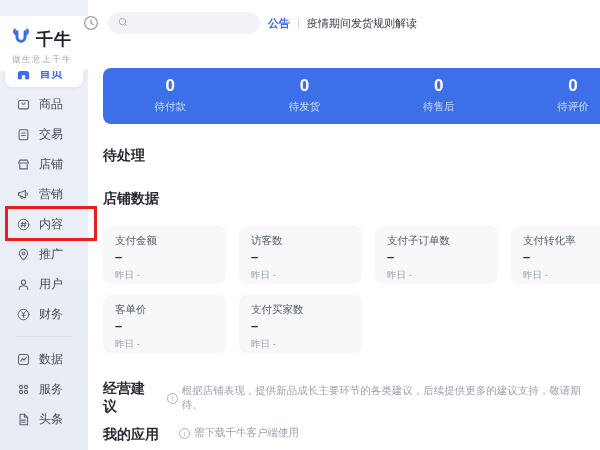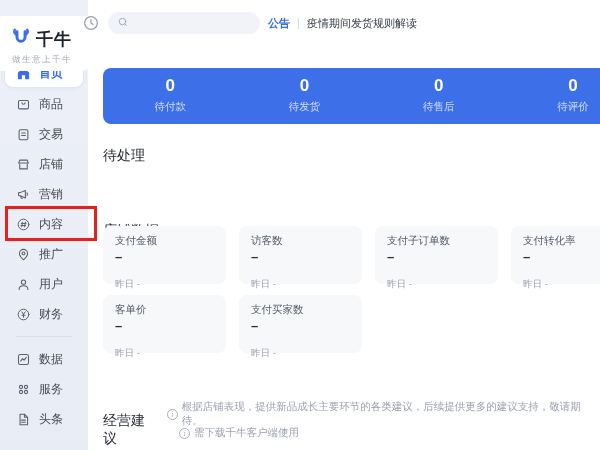--- a/index.html
+++ b/index.html
@@ -40,39 +40,39 @@
   .announce-label { font-size:11px; font-weight:bold; color:#3a6ee8; cursor:pointer; }
   .announce-sep { width:1px; height:11px; background:#d6dae2; margin:0 8px; }
   .announce-text { font-size:11px; color:#333a45; cursor:pointer; }
   
   .banner { position:absolute; left:103px; top:68px; width:537px; height:56px;
     background:#3d6fe8; border-radius:8px; display:flex; }
   .stat { flex:1; text-align:center; padding-top:9px; cursor:pointer; }
   .stat-value { font-size:17px; font-weight:bold; color:#ffffff; line-height:1.1; }
   .stat-label { font-size:10.5px; color:rgba(255,255,255,.75); margin-top:4px; }
   
-  .sec-title { font-size:14px; font-weight:normal; color:#272b33;margin-top:32px; }
+  .sec-title { font-size:14px; font-weight:bold; color:#272b33; }
   .pending-head { position:absolute; left:103px; top:146px; }
   .shopdata-head { position:absolute; left:103px; top:190px; display:flex; align-items:flex-start; gap:10px; }
   .update-time { font-size:10.5px; color:#9ba1ad; padding-bottom:1px; }
   .advice-head { position:absolute; left:103px; top:380px; display:flex; align-items:center; gap:8px; }
   .apps-head { position:absolute; left:103px; top:426px; display:flex; align-items:flex-start; gap:20px; }
   .sec-sub { font-size:10.5px; color:#9ba1ad; display:flex; align-items:center; gap:4px; }
   .info-icon { display:inline-flex; align-items:center; justify-content:center;
     width:11px; height:11px; border:1px solid #aab0bb; border-radius:50%;
     font-size:8px; color:#aab0bb; flex:0 0 auto; font-style:italic; font-family:"Liberation Serif",serif; }
   .info-icon::before { content:"i"; }
   
   .cards-row { position:absolute; left:103px; display:flex; gap:13px; }
   .row1 { top:226px; } .row2 { top:295px; }
   .card { width:123px; height:58px; background:#f7f8fa; border-radius:8px;
     padding:8px 12px; cursor:pointer; }
   .card-title { font-size:10.5px; color:#565d68; }
   .card-value { font-size:13px; font-weight:bold; color:#2a2e36; margin-top:2px; line-height:1.1; }
-  .card-sub { font-size:9.5px; color:#9ba1ad; margin-top:14px; }
+  .card-sub { font-size:9.5px; color:#9ba1ad; margin-top:5px; }
 </style>
 </head>
 <body>
 
 <div class="sidebar">
   <nav class="nav">
     <div class="nav-item active">
       <span class="icon">
         <svg width="15" height="15" viewBox="0 0 24 24">
             <path d="M12 3.2 21 10.4 V20 a1 1 0 0 1 -1 1 H14.6 V14.6 H9.4 V21 H4 a1 1 0 0 1 -1 -1 V10.4 Z" fill="#3a6ee8"></path>

